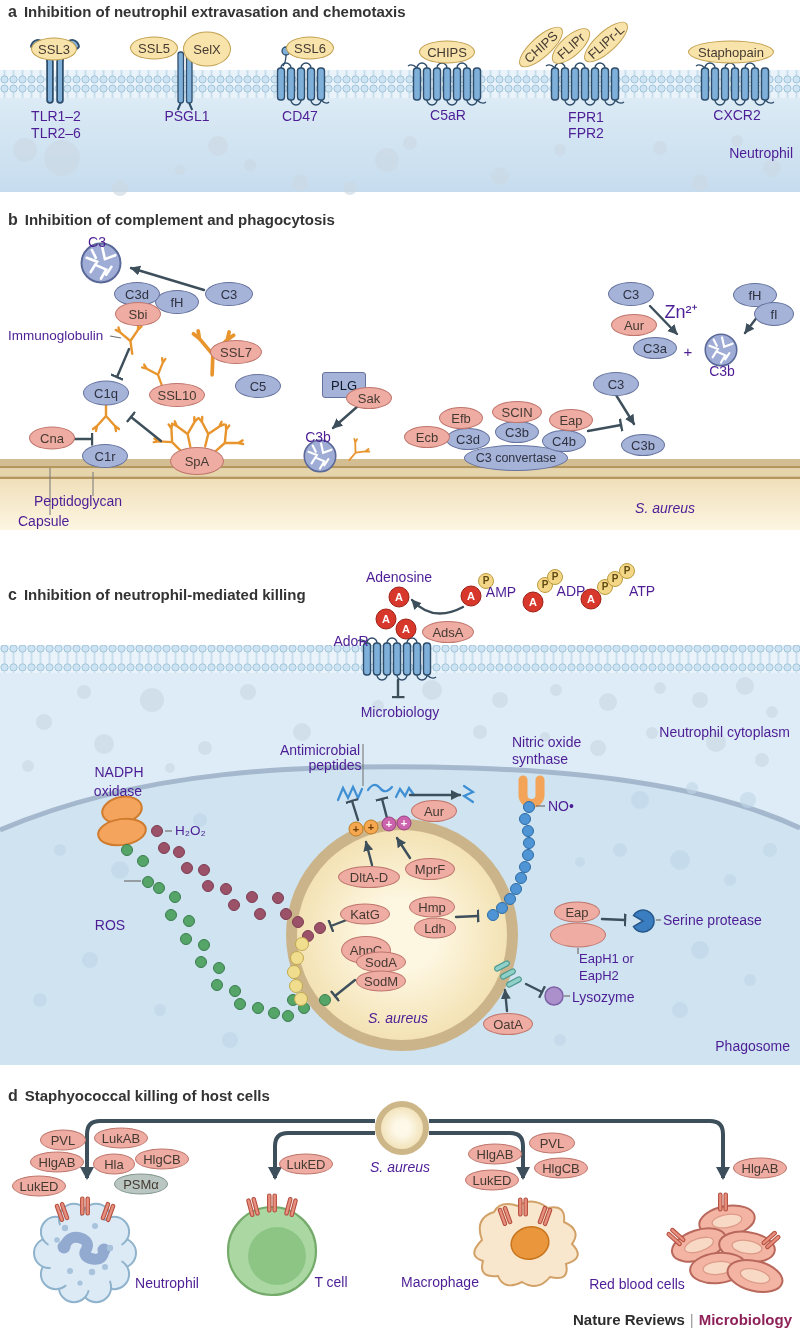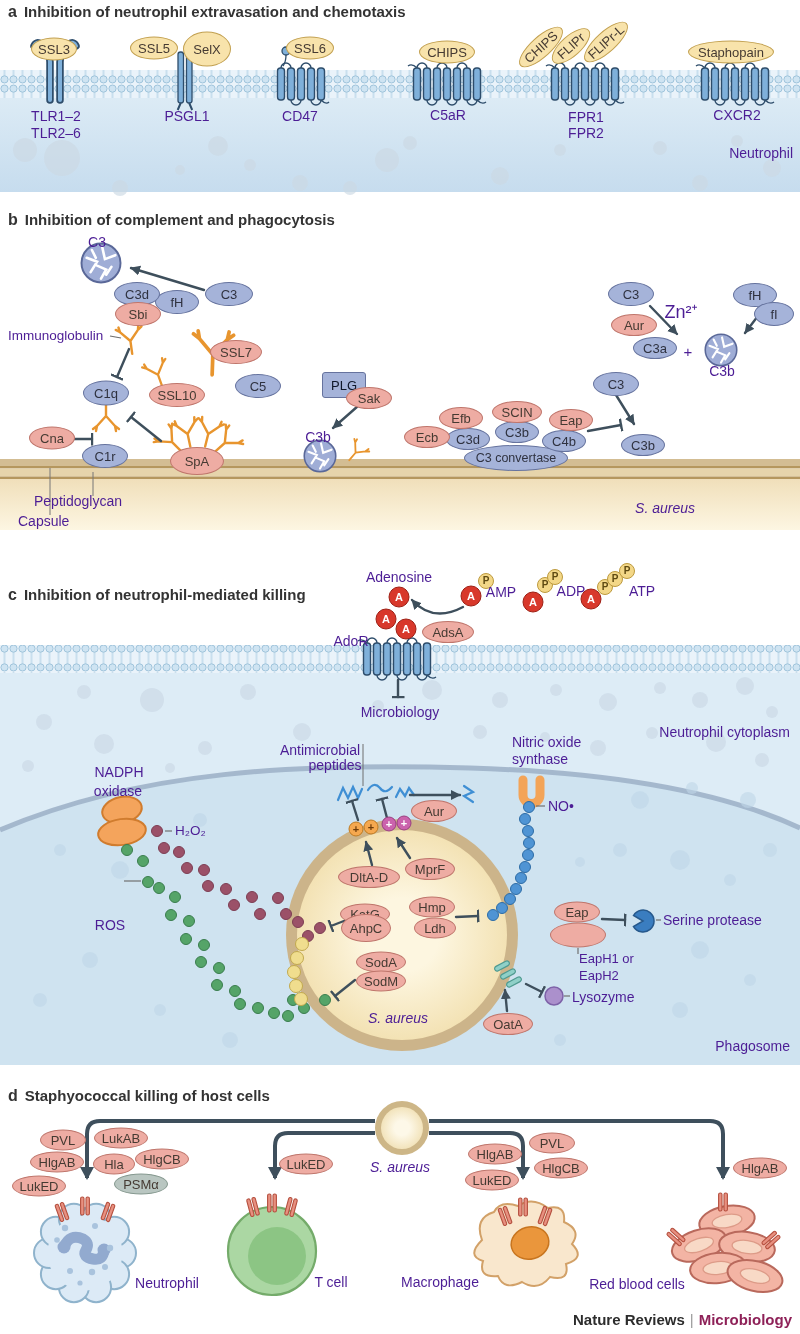--- a/index.html
+++ b/index.html
@@ -473,21 +473,21 @@
       <div class="pill atomP" style="left: 615px; top: 579px; width: 16px; height: 16px; transform: translate(-50%, -50%);">P</div>
       <div class="pill atomP" style="left: 627px; top: 571px; width: 16px; height: 16px; transform: translate(-50%, -50%);">P</div>
       <div class="pill pink" style="left: 434px; top: 811px; width: 46px; height: 22px; transform: translate(-50%, -50%);">Aur</div>
       <div class="pill chgO" style="left: 356px; top: 829px; width: 15px; height: 15px; transform: translate(-50%, -50%);">+</div>
       <div class="pill chgO" style="left: 371px; top: 827px; width: 15px; height: 15px; transform: translate(-50%, -50%);">+</div>
       <div class="pill chgM" style="left: 389px; top: 824px; width: 15px; height: 15px; transform: translate(-50%, -50%);">+</div>
       <div class="pill chgM" style="left: 404px; top: 823px; width: 15px; height: 15px; transform: translate(-50%, -50%);">+</div>
       <div class="pill pink" style="left: 369px; top: 877px; width: 62px; height: 22px; transform: translate(-50%, -50%);">DltA-D</div>
       <div class="pill pink" style="left: 430px; top: 869px; width: 50px; height: 22px; transform: translate(-50%, -50%);">MprF</div>
       <div class="pill pink" style="left: 365px; top: 914px; width: 50px; height: 21px; transform: translate(-50%, -50%);">KatG</div>
-      <div class="pill pink" style="left: 366px; top: 928px; width: 50px; height: 28px; transform: translate(-50%, -50%);">AhpC</div>
+      <div class="pill pink" style="left: 366px; top: 950px; width: 50px; height: 28px; transform: translate(-50%, -50%);">AhpC</div>
       <div class="pill pink" style="left: 432px; top: 907px; width: 46px; height: 21px; transform: translate(-50%, -50%);">Hmp</div>
       <div class="pill pink" style="left: 435px; top: 928px; width: 42px; height: 21px; transform: translate(-50%, -50%);">Ldh</div>
       <div class="pill pink" style="left: 381px; top: 962px; width: 50px; height: 21px; transform: translate(-50%, -50%);">SodA</div>
       <div class="pill pink" style="left: 381px; top: 981px; width: 50px; height: 21px; transform: translate(-50%, -50%);">SodM</div>
       <div class="pill pink" style="left: 508px; top: 1024px; width: 50px; height: 22px; transform: translate(-50%, -50%);">OatA</div>
       <div class="pill pinkbig" style="left: 578px; top: 935px; width: 56px; height: 25px; transform: translate(-50%, -50%);"></div>
       <div class="pill pink" style="left: 577px; top: 912px; width: 46px; height: 21px; transform: translate(-50%, -50%);">Eap</div>
       <div class="pill pink" style="left: 63px; top: 1140px; width: 46px; height: 21px; transform: translate(-50%, -50%);">PVL</div>
       <div class="pill pink" style="left: 121px; top: 1138px; width: 54px; height: 21px; transform: translate(-50%, -50%);">LukAB</div>
       <div class="pill pink" style="left: 57px; top: 1162px; width: 54px; height: 21px; transform: translate(-50%, -50%);">HlgAB</div>

